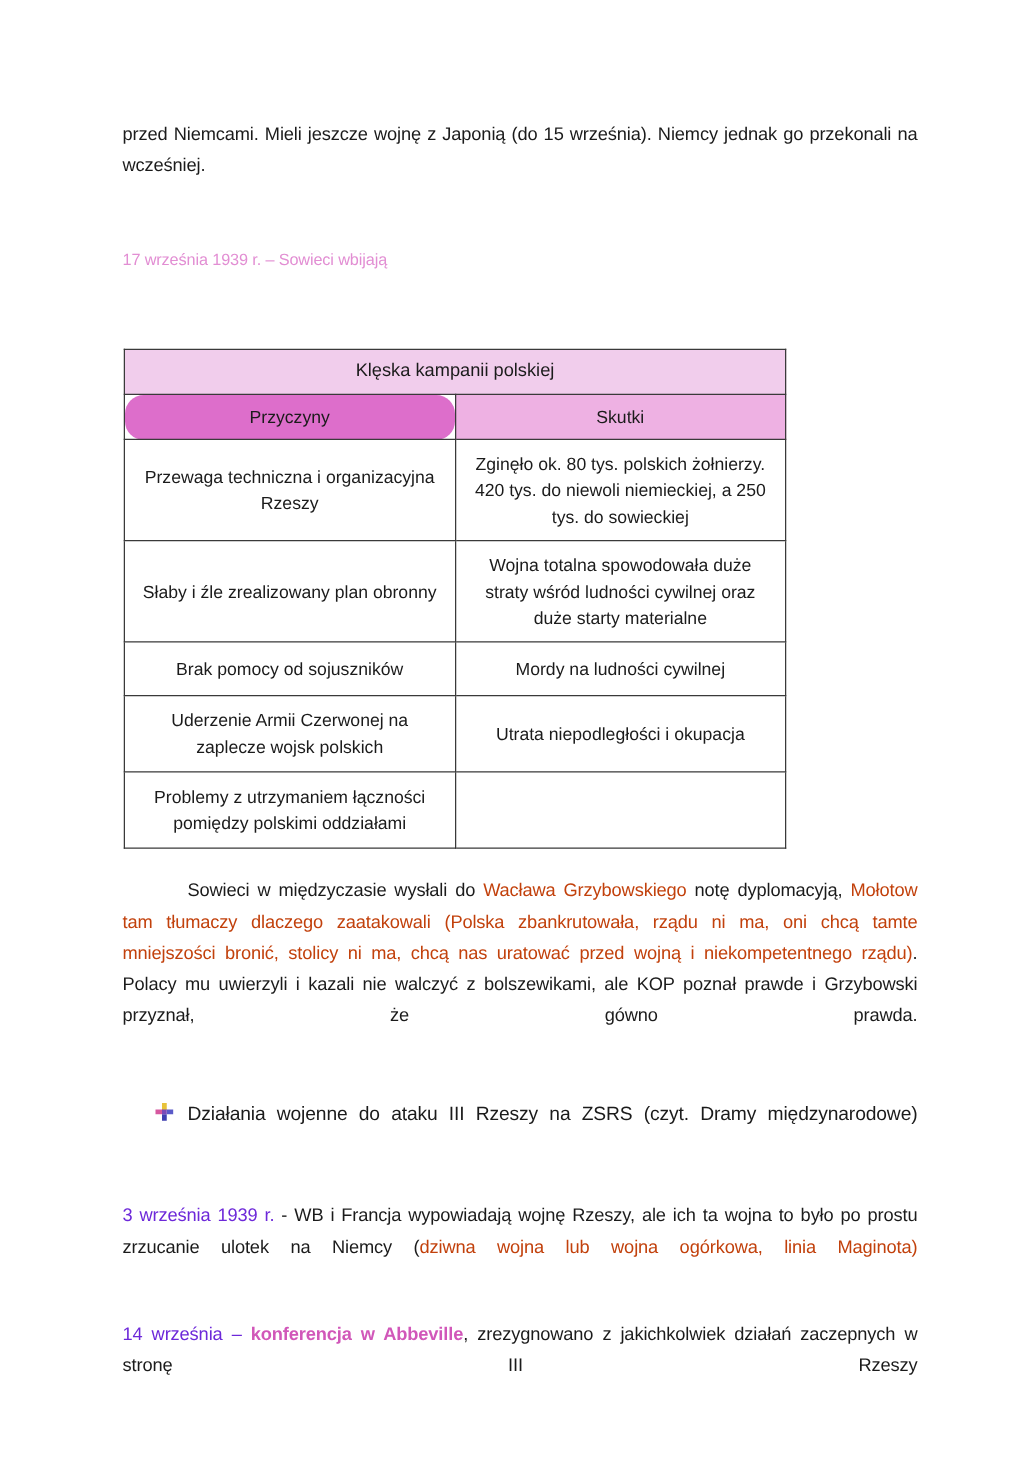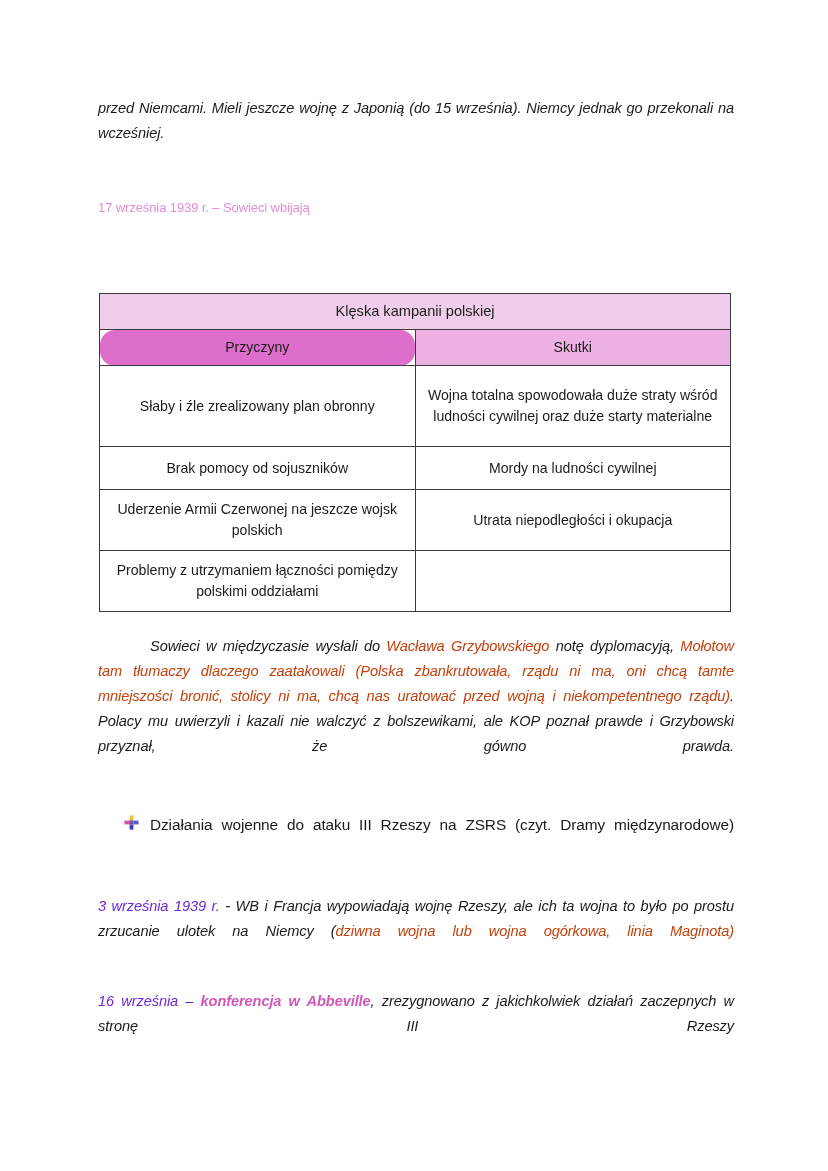--- a/index.html
+++ b/index.html
@@ -27,21 +27,20 @@
   }
 
   
   p.body-par {
     margin: 0 0 0 0;
     font-size: 14.6px;
     line-height: 25px;
     text-align: justify;
     color: #1b1b1b;
     letter-spacing: -0.1px;
-    font-style: italic;
   }
   .pink        { color: #c2410c; }
   .pink-strong { color: #6d28d9; }
   .magenta-bold{ color: #d157b9; font-weight: bold; }
   .sp-20 { height: 20px; }
   .sp-22 { height: 22px; }
   .sp-24 { height: 24px; }
   .sp-26 { height: 26px; }
   .sp-34 { height: 34px; }
 
@@ -50,22 +49,22 @@
     font-size: 13px;
     line-height: 22px;
     color: #e28ed3;
     letter-spacing: -0.1px;
   }
   .indent-par { text-indent: 52px; }
 
   
   table.klesk {
     border-collapse: collapse;
-    width: 632px;
-    margin: 16px 0 0 1px;
+    width: 530px;
+    margin: 2px 0 0 1px;
     table-layout: fixed;
     font-size: 14.1px;
     color: #1b1b1b;
   }
   table.klesk td, table.klesk th {
     border: 1.6px solid #3a3a3a;
     text-align: center;
     vertical-align: middle;
     padding: 7px 9px;
     line-height: 21px;
@@ -144,29 +143,33 @@
   <table class="klesk">
     <tbody>
       <tr>
         <td class="t-title" colspan="2">Klęska kampanii polskiej</td>
       </tr>
       <tr>
         <td class="t-przyczyny col-left">Przyczyny</td>
         <td class="t-skutki col-right">Skutki</td>
       </tr>
       <tr>
+        <td class="col-left cell-tall">Przewaga techniczna i organizacyjna Rzeszy</td>
+        <td class="col-right cell-tall">Zginęło ok. 80 tys. polskich żołnierzy. 420 tys. do niewoli niemieckiej, a 250 tys. do sowieckiej</td>
+      </tr>
+      <tr>
         <td class="col-left cell-mid">Słaby i źle zrealizowany plan obronny</td>
         <td class="col-right cell-mid">Wojna totalna spowodowała duże straty wśród ludności cywilnej oraz duże starty materialne</td>
       </tr>
       <tr>
         <td class="col-left cell-short">Brak pomocy od sojuszników</td>
         <td class="col-right cell-short">Mordy na ludności cywilnej</td>
       </tr>
       <tr>
-        <td class="col-left cell-two">Uderzenie Armii Czerwonej na jeszcze wojsk polskich</td>
+        <td class="col-left cell-two">Uderzenie Armii Czerwonej na zaplecze wojsk polskich</td>
         <td class="col-right cell-two">Utrata niepodległości i okupacja</td>
       </tr>
       <tr>
         <td class="col-left cell-two">Problemy z utrzymaniem łączności pomiędzy polskimi oddziałami</td>
         <td class="col-right cell-two"></td>
       </tr>
     </tbody>
   </table>
 
   <div class="sp-22"></div>
@@ -192,16 +195,16 @@
 
   <div class="sp-24"></div>
 
   <p class="body-par">
     <span class="pink-strong">3 września 1939 r.</span><span> - WB i Francja wypowiadają wojnę Rzeszy, ale ich ta wojna to było po prostu zrzucanie ulotek na Niemcy (</span><span class="pink">dziwna wojna lub wojna ogórkowa, linia Maginota</span><span class="pink">)</span>
   </p>
 
   <div class="sp-20"></div>
 
   <p class="body-par">
-    <span class="pink-strong">16 września – </span><span class="magenta-bold">konferencja w Abbeville</span><span>, zrezygnowano z jakichkolwiek działań zaczepnych w stronę III Rzeszy</span>
+    <span class="pink-strong">14 września – </span><span class="magenta-bold">konferencja w Abbeville</span><span>, zrezygnowano z jakichkolwiek działań zaczepnych w stronę III Rzeszy</span>
   </p>
 
 </div>
 
 </body></html>

